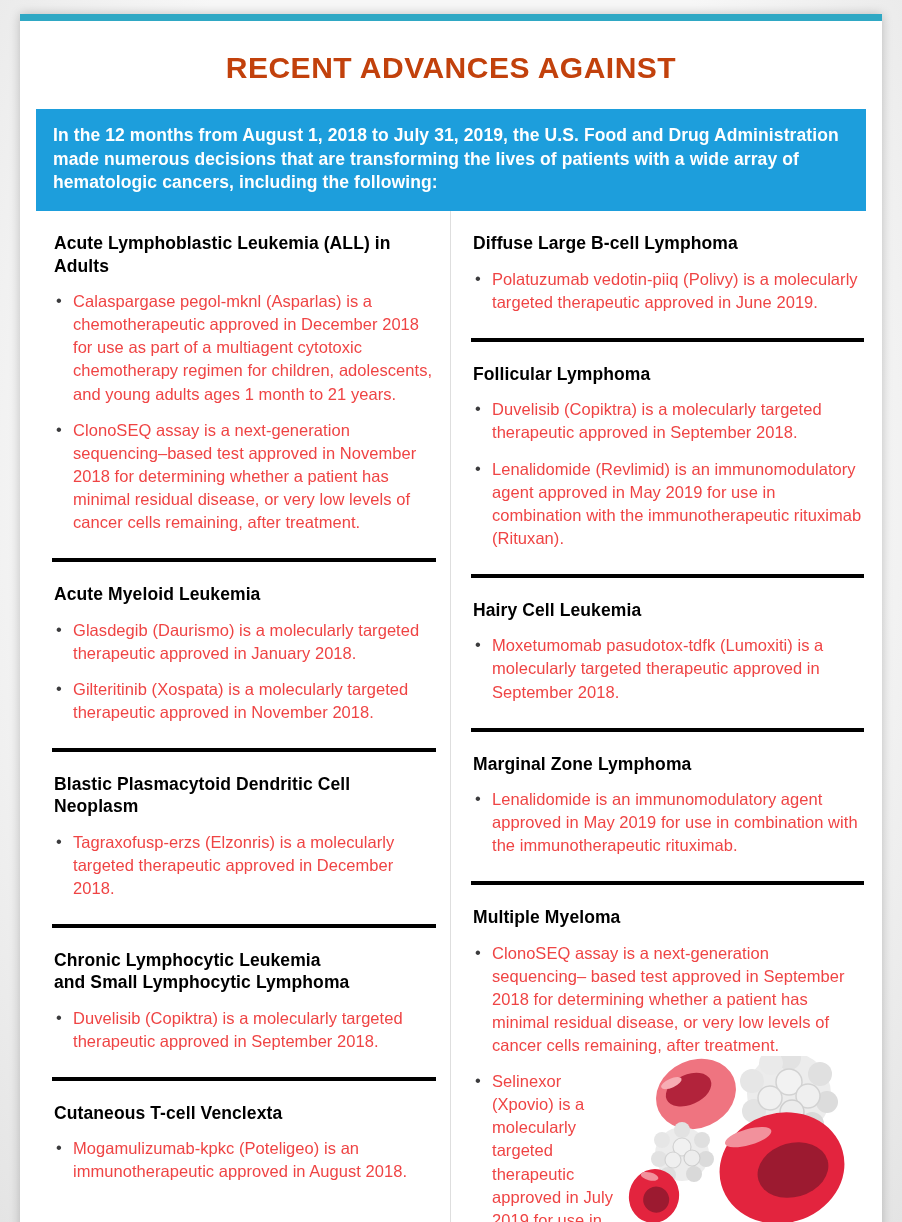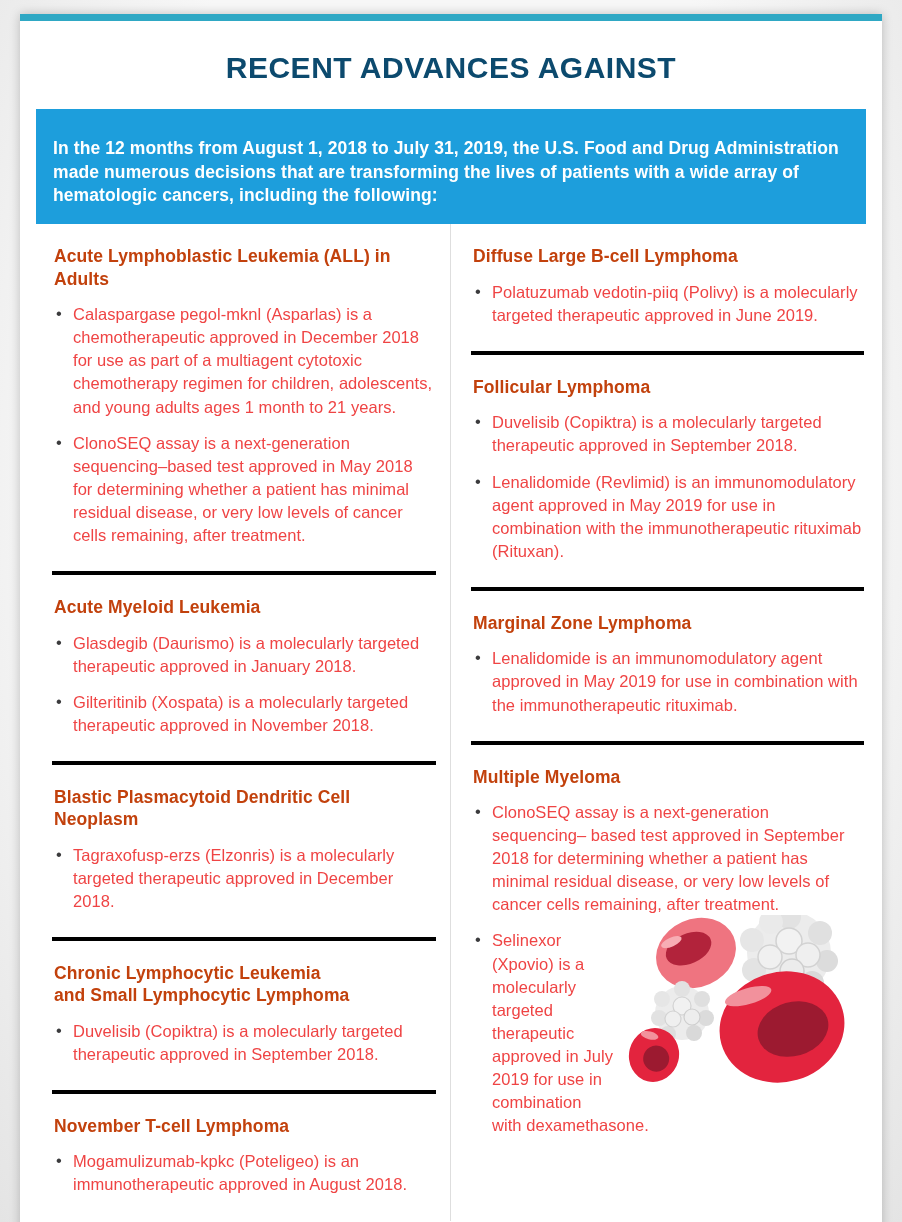--- a/index.html
+++ b/index.html
@@ -14,33 +14,33 @@
     position:absolute; left:20px; top:14px; width:862px; height:1300px;
     background:#ffffff;
     box-shadow:0 0 10px rgba(0,0,0,0.22);
   }
   .top-strip { height:7px; width:100%; }
   .title {
     text-align:center; font-weight:bold;
     font-size:30px; line-height:1.17; letter-spacing:0.5px;
     padding:29px 20px 24px 20px;
   }
-  .banner { margin:0 16px; padding:28px 17px 17px 17px; }
+  .banner { margin:0 16px; padding:15px 17px 17px 17px; }
   .banner p {
     color:#ffffff; font-weight:bold; font-size:17.5px; line-height:1.34;
     letter-spacing:0.1px;
   }
   .content { display:flex; align-items:stretch; margin:0 16px; min-height:980px; }
   .col { width:50%; }
   .col-left  { border-right:1px solid #dedede; padding:0 14px 0 16px; }
   .col-right { padding:0 2px 0 20px; }
   .section { padding:21px 2px 24px 2px; }
   .col .section + .section { border-top:4px solid #000000; }
   .heading {
-    font-size:17.5px; font-weight:bold; color:#c2410c;
+    font-size:17.5px; font-weight:bold; color:#000000;
     line-height:1.28; letter-spacing:0.1px; margin-bottom:13px;
   }
   ul.bullets { list-style:none; }
   li.bullet {
     position:relative; padding-left:19px; margin-bottom:13px;
     font-size:16.5px; line-height:1.4; color:#ef4444; letter-spacing:0.05px;
   }
   li.bullet:last-child { margin-bottom:0; }
   li.bullet::before {
     content:"\2022"; position:absolute; left:2px; top:-1px; color:#3b3b3d;
@@ -49,35 +49,35 @@
     list-style:none; float:right; width:248px; height:178px;
     margin:-14px -10px 0 10px;
   }
 </style>
 </head>
 <body>
 
 <div class="card">
   <div class="top-strip" id="top-strip" style="background: rgb(47, 168, 196);"></div>
 
-  <h1 class="title" id="page-title" style="color: #0c4a6e;">
+  <h1 class="title" id="page-title" style="color: #c2410c;">
     <span>RECENT ADVANCES AGAINST</span><br>
   </h1>
 
   <div class="banner" id="intro-banner" style="background: rgb(29, 158, 220);">
     <p>In the 12 months from August 1, 2018 to July 31, 2019, the U.S. Food and Drug Administration made numerous decisions that are transforming the lives of patients with a wide array of hematologic cancers, including the following:</p>
   </div>
 
   <div class="content">
     <div class="col col-left" id="col-left">
   <section class="section">
     <h2 class="heading">Acute Lymphoblastic Leukemia (ALL) in Adults</h2>
     <ul class="bullets">
             <li class="bullet">Calaspargase pegol-mknl (Asparlas) is a chemotherapeutic approved in December 2018 for use as part of a multiagent cytotoxic chemotherapy regimen for children, adolescents, and young adults ages 1 month to 21 years.</li>
-            <li class="bullet">ClonoSEQ assay is a next-generation sequencing–based test approved in May 2018 for determining whether a patient has minimal residual disease, or very low levels of cancer cells remaining, after treatment.</li>
+            <li class="bullet">ClonoSEQ assay is a next-generation sequencing–based test approved in November 2018 for determining whether a patient has minimal residual disease, or very low levels of cancer cells remaining, after treatment.</li>
           </ul>
   </section>
 
   <section class="section">
     <h2 class="heading">Acute Myeloid Leukemia</h2>
     <ul class="bullets">
             <li class="bullet">Glasdegib (Daurismo) is a molecularly targeted therapeutic approved in January 2018.</li>
             <li class="bullet">Gilteritinib (Xospata) is a molecularly targeted therapeutic approved in November 2018.</li>
           </ul>
   </section>
@@ -90,21 +90,21 @@
   </section>
 
   <section class="section">
     <h2 class="heading">Chronic Lymphocytic Leukemia<br>and Small Lymphocytic Lymphoma</h2>
     <ul class="bullets">
             <li class="bullet">Duvelisib (Copiktra) is a molecularly targeted therapeutic approved in September 2018.</li>
           </ul>
   </section>
 
   <section class="section">
-    <h2 class="heading">November T-cell Lymphoma</h2>
+    <h2 class="heading">Cutaneous T-cell Venclexta</h2>
     <ul class="bullets">
             <li class="bullet">Mogamulizumab-kpkc (Poteligeo) is an immunotherapeutic approved in August 2018.</li>
           </ul>
   </section>
 </div>
     <div class="col col-right" id="col-right">
   <section class="section">
     <h2 class="heading">Diffuse Large B-cell Lymphoma</h2>
     <ul class="bullets">
             <li class="bullet">Polatuzumab vedotin-piiq (Polivy) is a molecularly targeted therapeutic approved in June 2019.</li>
@@ -112,20 +112,26 @@
   </section>
 
   <section class="section">
     <h2 class="heading">Follicular Lymphoma</h2>
     <ul class="bullets">
             <li class="bullet">Duvelisib (Copiktra) is a molecularly targeted therapeutic approved in September 2018.</li>
             <li class="bullet">Lenalidomide (Revlimid) is an immunomodulatory agent approved in May 2019 for use in combination with the immunotherapeutic rituximab (Rituxan).</li>
           </ul>
   </section>
 
+  <section class="section">
+    <h2 class="heading">Hairy Cell Leukemia</h2>
+    <ul class="bullets">
+            <li class="bullet">Moxetumomab pasudotox-tdfk (Lumoxiti) is a molecularly targeted therapeutic approved in September 2018.</li>
+          </ul>
+  </section>
 
   <section class="section">
     <h2 class="heading">Marginal Zone Lymphoma</h2>
     <ul class="bullets">
             <li class="bullet">Lenalidomide is an immunomodulatory agent approved in May 2019 for use in combination with the immunotherapeutic rituximab.</li>
           </ul>
   </section>
 
   <section class="section">
     <h2 class="heading">Multiple Myeloma</h2>

